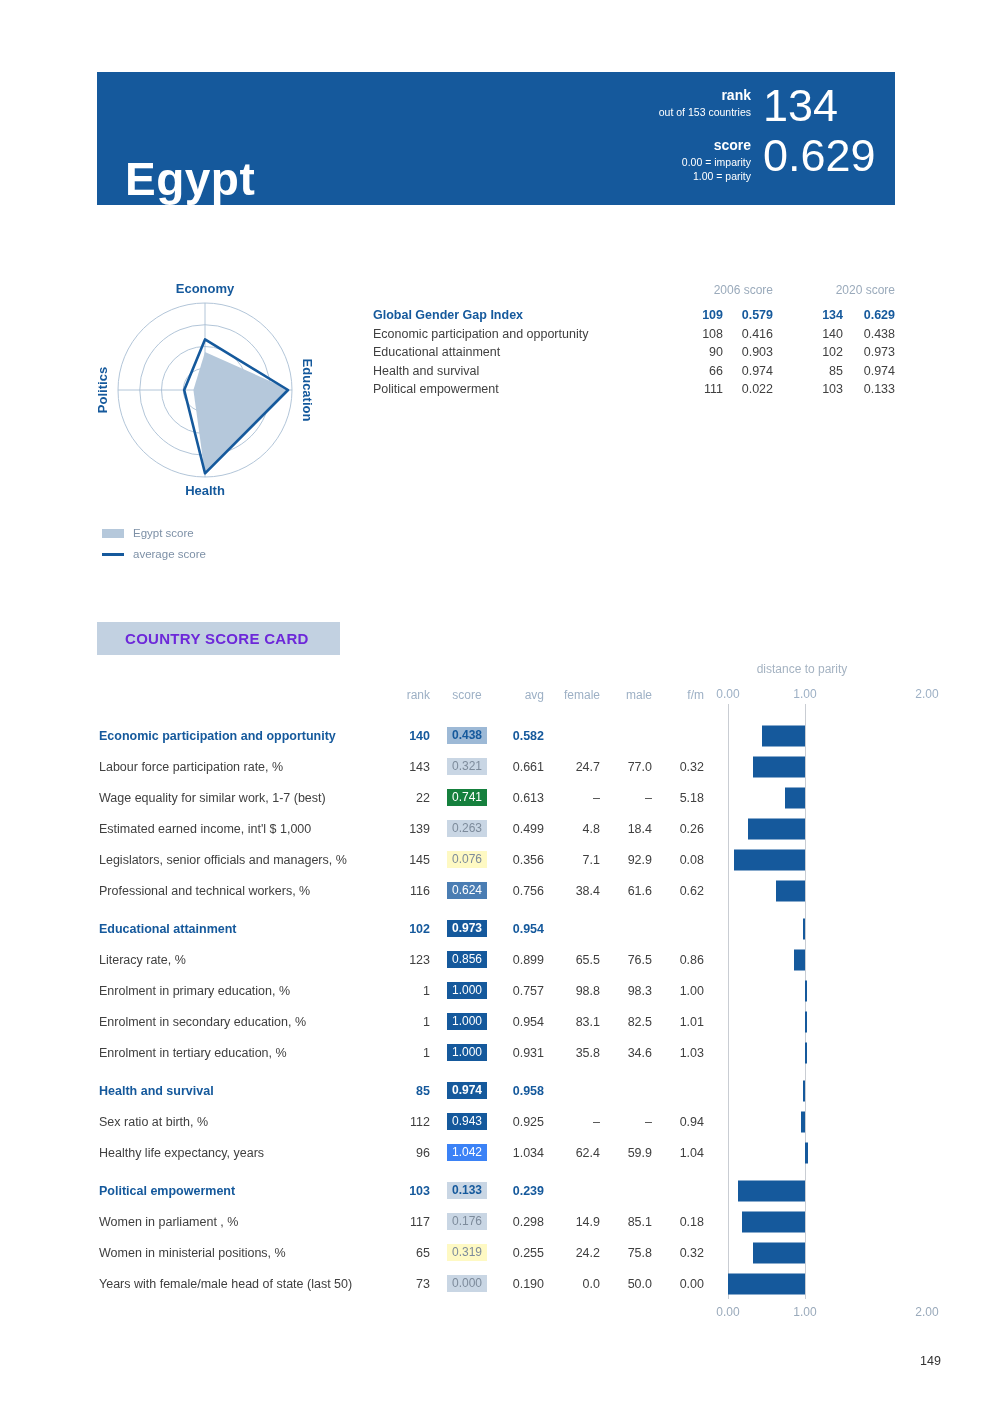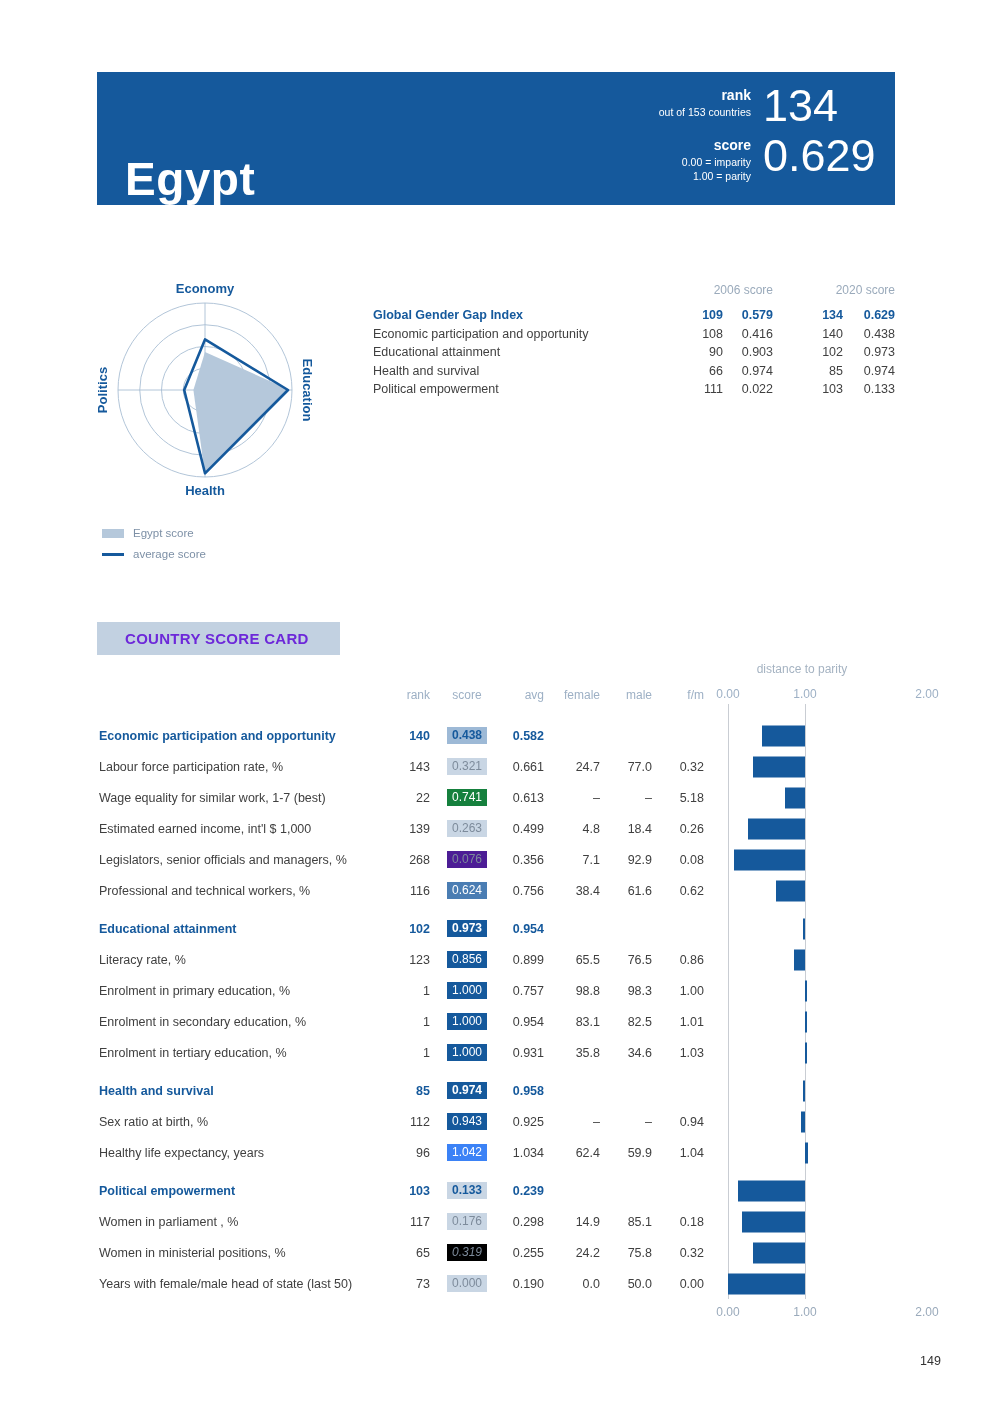--- a/index.html
+++ b/index.html
@@ -234,22 +234,22 @@
           <span class="sc-num">0.499</span>
           <span class="sc-num">4.8</span>
           <span class="sc-num">18.4</span>
           <span class="sc-num">0.26</span>
           <span class="sc-bar">
             <span class="bar" style="left: 39.251px; width: 56.749px; background: rgb(21, 89, 156);"></span>
           </span>
         </div>
         <div class="sc-row">
           <span class="sc-label">Legislators, senior officials and managers, %</span>
-          <span class="sc-rank">268</span>
-          <span class="sc-score"><span class="chip" style="background: #4c1d95; color: rgb(125, 139, 155);">0.076</span></span>
+          <span class="sc-rank">145</span>
+          <span class="sc-score"><span class="chip" style="background: #fef9c3; color: rgb(125, 139, 155);">0.076</span></span>
           <span class="sc-num">0.356</span>
           <span class="sc-num">7.1</span>
           <span class="sc-num">92.9</span>
           <span class="sc-num">0.08</span>
           <span class="sc-bar">
             <span class="bar" style="left: 24.852px; width: 71.148px; background: rgb(21, 89, 156);"></span>
           </span>
         </div>
         <div class="sc-row">
           <span class="sc-label">Professional and technical workers, %</span>
@@ -379,21 +379,21 @@
           <span class="sc-num">14.9</span>
           <span class="sc-num">85.1</span>
           <span class="sc-num">0.18</span>
           <span class="sc-bar">
             <span class="bar" style="left: 32.552px; width: 63.448px; background: rgb(21, 89, 156);"></span>
           </span>
         </div>
         <div class="sc-row">
           <span class="sc-label">Women in ministerial positions, %</span>
           <span class="sc-rank">65</span>
-          <span class="sc-score"><span class="chip" style="background: #000000; color: rgb(125, 139, 155); font-style: italic;">0.319</span></span>
+          <span class="sc-score"><span class="chip" style="background: #fef9c3; color: rgb(125, 139, 155);">0.319</span></span>
           <span class="sc-num">0.255</span>
           <span class="sc-num">24.2</span>
           <span class="sc-num">75.8</span>
           <span class="sc-num">0.32</span>
           <span class="sc-bar">
             <span class="bar" style="left: 43.563px; width: 52.437px; background: rgb(21, 89, 156);"></span>
           </span>
         </div>
         <div class="sc-row">
           <span class="sc-label">Years with female/male head of state (last 50)</span>

